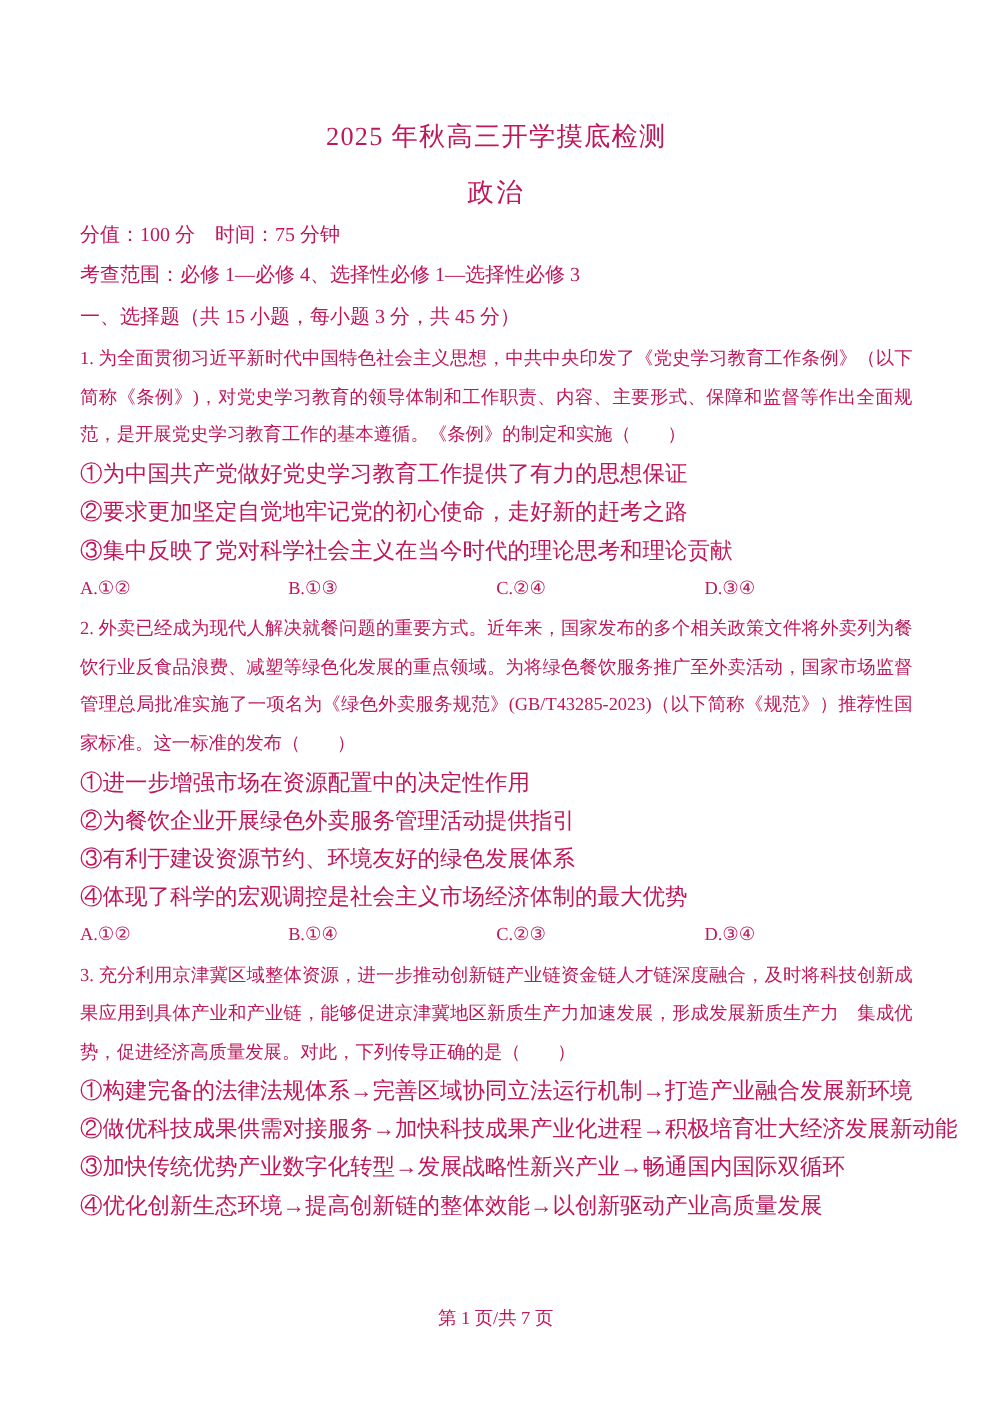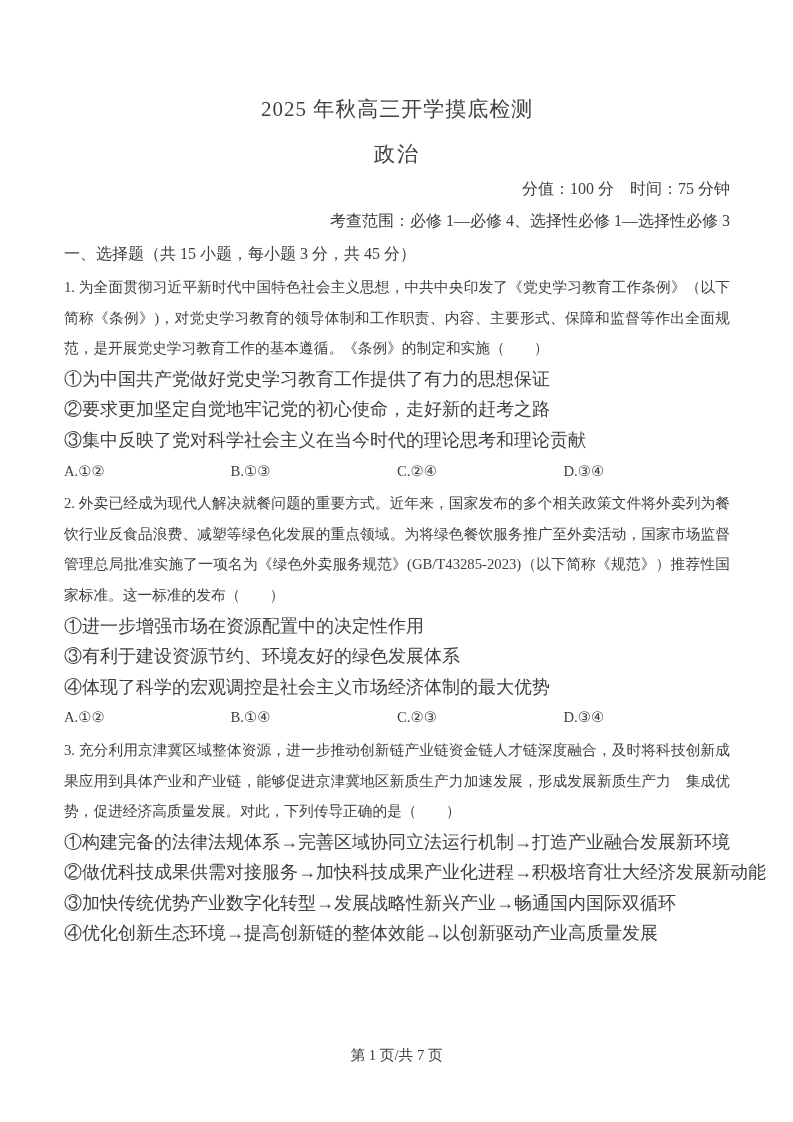--- a/index.html
+++ b/index.html
@@ -6,21 +6,21 @@
     margin: 0;
     padding: 0;
     background: #ffffff;
   }
   .page {
     position: relative;
     width: 793px;
     height: 1122px;
     margin: 0 auto;
     background: #ffffff;
-    color: #404040;
+    color: #be185d;
     font-family: "Liberation Serif", "DejaVu Serif", serif;
     box-sizing: border-box;
     padding: 94px 63px 0 64px;
     overflow: hidden;
   }
   .exam-title {
     text-align: center;
     font-size: 21px;
     line-height: 30px;
     font-weight: normal;
@@ -29,21 +29,21 @@
   }
   .exam-subject {
     text-align: center;
     font-size: 21px;
     line-height: 30px;
     font-weight: normal;
     margin: 15px 0 0 0;
     letter-spacing: 2px;
   }
   .meta-line {
-    text-align: right;
+    text-align: left;
     font-size: 16px;
     line-height: 32px;
     margin: 0;
   }
   .meta-line.first {
     margin-top: 4px;
   }
   .section-heading {
     font-size: 16px;
     line-height: 33px;
@@ -104,20 +104,21 @@
       <span>A.①②</span>
       <span>B.①③</span>
       <span>C.②④</span>
       <span>D.③④</span>
     </div>
   </div>
 
   <div class="question">
     <p class="q-stem">2. 外卖已经成为现代人解决就餐问题的重要方式。近年来，国家发布的多个相关政策文件将外卖列为餐饮行业反食品浪费、减塑等绿色化发展的重点领域。为将绿色餐饮服务推广至外卖活动，国家市场监督管理总局批准实施了一项名为《绿色外卖服务规范》(GB/T43285-2023)（以下简称《规范》）推荐性国家标准。这一标准的发布（　　）</p>
     <div class="q-item">①进一步增强市场在资源配置中的决定性作用</div>
+    <div class="q-item">②为餐饮企业开展绿色外卖服务管理活动提供指引</div>
     <div class="q-item">③有利于建设资源节约、环境友好的绿色发展体系</div>
     <div class="q-item">④体现了科学的宏观调控是社会主义市场经济体制的最大优势</div>
     <div class="options-row">
       <span>A.①②</span>
       <span>B.①④</span>
       <span>C.②③</span>
       <span>D.③④</span>
     </div>
   </div>
 

